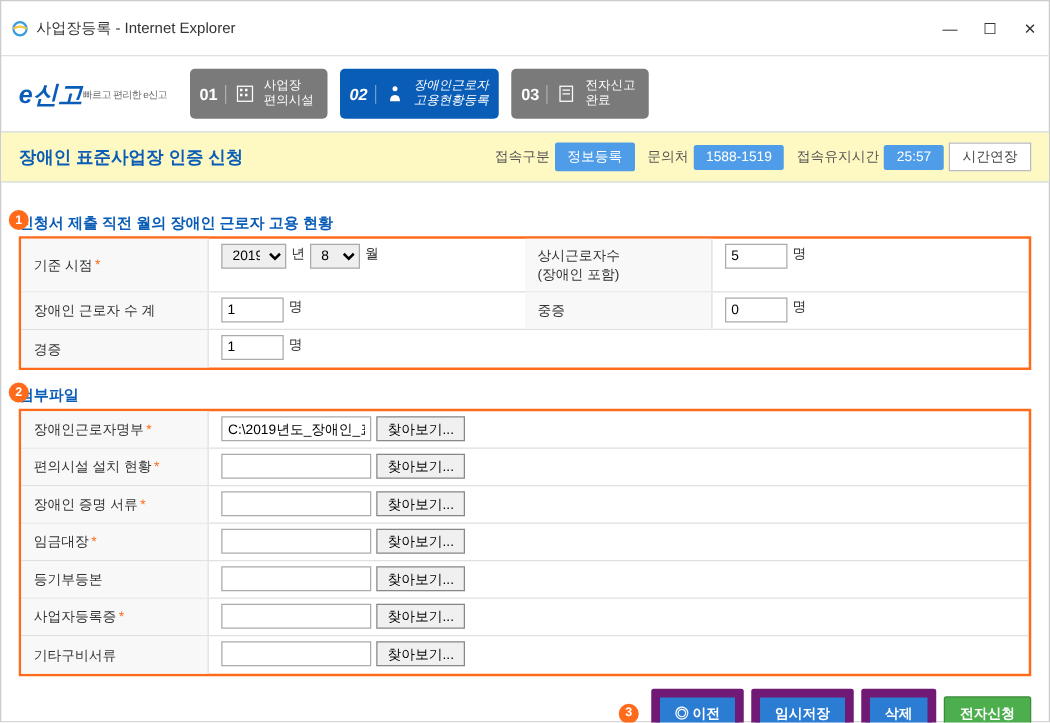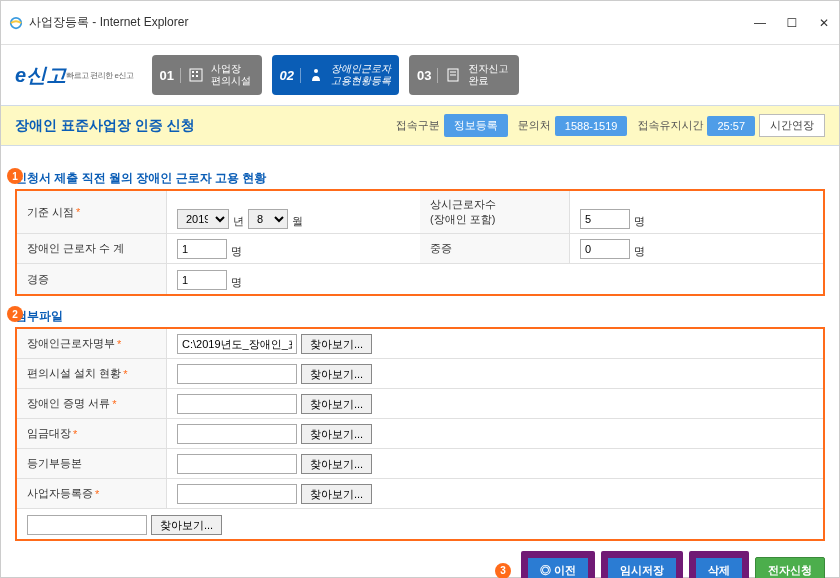--- a/index.html
+++ b/index.html
@@ -25,21 +25,21 @@
     .status-item { font-size: 11px; color: #555; margin-left: 10px; }
     .status-badge { background: #4f9de8; color: #fff; padding: 4px 10px; font-size: 11px; border-radius: 2px; margin-left: 4px; }
     .status-btn { background: #fff; border: 1px solid #bbb; padding: 3px 10px; font-size: 11px; color: #444; margin-left: 4px; cursor: pointer; }
     .content { padding: 12px 14px; }
     .section-title { color: #0a5db6; font-size: 12px; font-weight: bold; margin: 12px 0 2px; position: relative; }
     .num-badge { position: absolute; left: -8px; top: -2px; width: 16px; height: 16px; border-radius: 50%; background: #ff6b1a; color: #fff; font-size: 10px; font-weight: bold; display: flex; align-items: center; justify-content: center; }
     .panel { border: 2px solid #ff6b1a; }
     .row { display: flex; border-bottom: 1px solid #e0e0e0; min-height: 30px; }
     .row:last-child { border-bottom: none; }
     .cell-label { width: 150px; background: #f8f8f8; font-size: 11px; color: #333; padding: 6px 10px; display: flex; align-items: center; border-right: 1px solid #e0e0e0; }
-    .cell-value { flex: 1; padding: 4px 10px; display: flex; align-items: flex-end; gap: 4px; font-size: 11px; color: #333; }
+    .cell-value { flex: 1; padding: 4px 10px; display: flex; align-items: flex-start; gap: 4px; font-size: 11px; color: #333; }
     .cell-half { width: 50%; display: flex; }
     .req { color: #ff6b1a; margin-left: 2px; }
     select, input[type="text"] { border: 1px solid #aaa; font-size: 11px; padding: 2px 4px; height: 20px; }
     .sel-year { width: 52px; }
     .sel-month { width: 40px; }
     .inp-num { width: 50px; }
     .inp-file { width: 120px; }
     .btn-browse { border: 1px solid #888; background: #f0f0f0; font-size: 11px; padding: 2px 8px; height: 20px; cursor: pointer; }
     .actions { display: flex; justify-content: flex-end; align-items: center; padding: 10px 0; gap: 6px; position: relative; }
     .actions .num-badge { position: static; margin-right: 4px; }
@@ -210,20 +210,21 @@
           </div>
         </div>
         <div class="row">
           <div class="cell-label">사업자등록증<span class="req"> *</span></div>
           <div class="cell-value">
             <input type="text" class="inp-file" value="" style="">
             <button class="btn-browse">찾아보기...</button>
           </div>
         </div>
         <div class="row">
+          <div class="cell-label">기타구비서류</div>
           <div class="cell-value">
             <input type="text" class="inp-file" value="" style="">
             <button class="btn-browse">찾아보기...</button>
           </div>
         </div>
       </div>
 
     <div class="actions">
       <span class="num-badge">3</span>
       <button class="action-btn btn-blue">◎ <span>이전</span></button>

